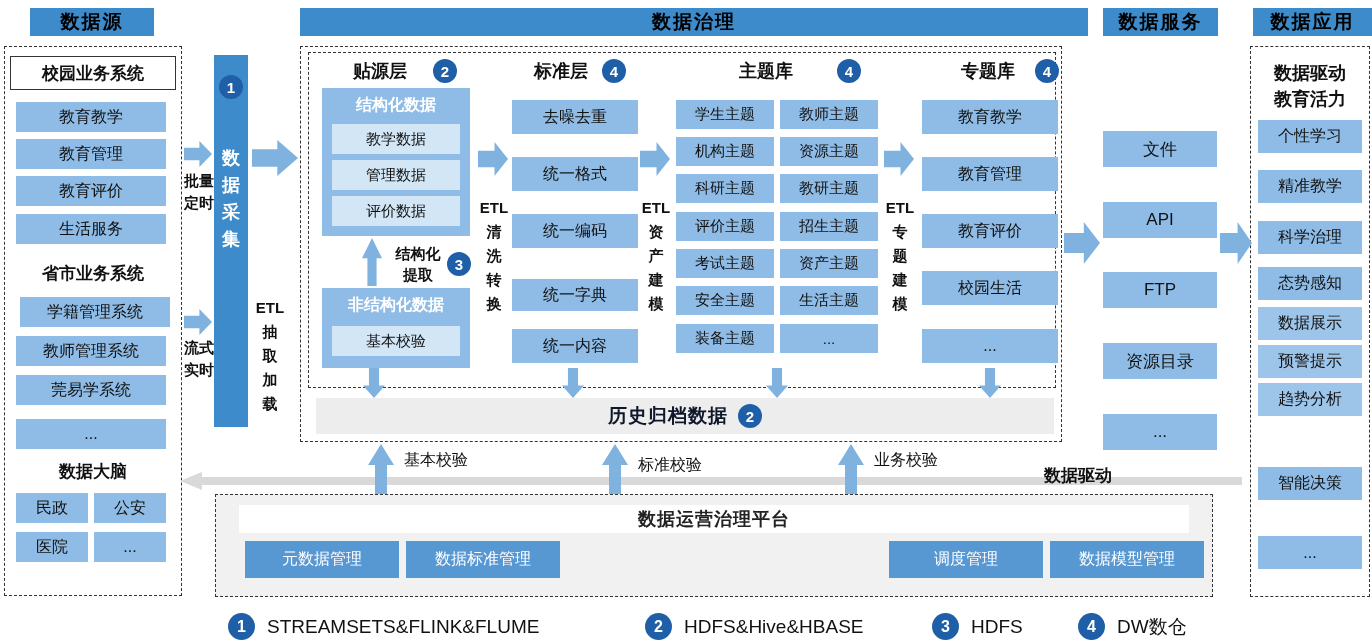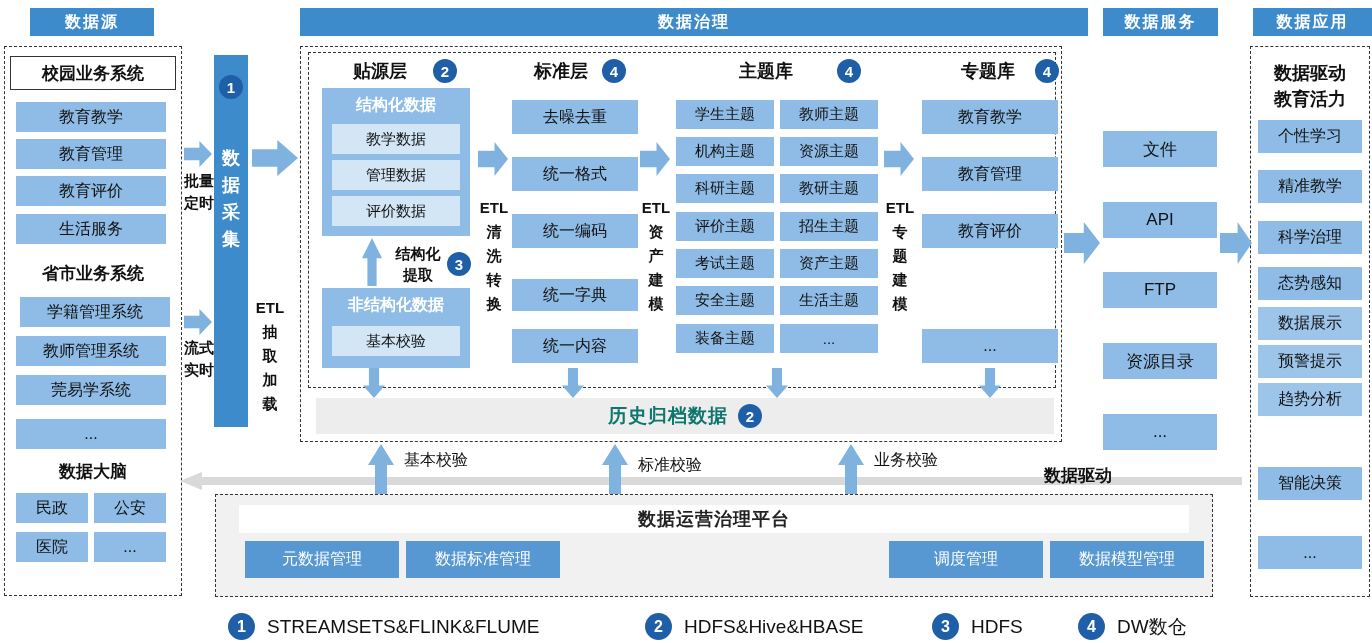--- a/index.html
+++ b/index.html
@@ -1,20 +1,20 @@
 <!DOCTYPE html>
 <html style="--header: #3d8bca; --box: #8fbce6; --box-light: #d2e6f6; --badge: #1f5fa8; --arrow: #7fb2df; --arrow-gray: #d9d9d9; --btn: #5797d2; --archive-bg: #ededed; --platform-bg: #f1f1f1;"><head>
 <meta charset="utf-8">
 <style>
   * { margin:0; padding:0; box-sizing:border-box; }
   html,body { background:#fff; font-family:"Liberation Sans","DejaVu Sans",sans-serif; }
   #canvas { position:relative; width:1372px; height:643px; background:#fff; overflow:hidden; }
   .abs { position:absolute; }
 
-  .hdr { background:var(--header,#3d8bca); color:#ffffff; font-weight:bold; font-size:16px;
+  .hdr { background:var(--header,#3d8bca); color:#000000; font-weight:bold; font-size:19px;
          display:flex; align-items:center; justify-content:center; letter-spacing:2px; }
   .dashed { border:1px dashed #333; }
 
   .bluebox { background:var(--box,#8fbce6); color:#111; font-size:16px;
              display:flex; align-items:center; justify-content:center; }
   .bluebox.sm { font-size:15px; }
   .bluebox.svc { font-size:17px;margin-top:26px; }
   .bluebox.sub { background:#9dc4e9; }
 
   .group-title { font-weight:bold; font-size:17px; color:#111;
@@ -45,21 +45,21 @@
 
   .arr { background:var(--arrow,#7fb2df); }
   .arr-r { clip-path:polygon(0 26%,55% 26%,55% 0,100% 50%,55% 100%,55% 74%,0 74%); }
   .arr-u { clip-path:polygon(50% 0,100% 42%,73% 42%,73% 100%,27% 100%,27% 42%,0 42%); }
   .arr-d { clip-path:polygon(27% 0,73% 0,73% 58%,100% 58%,50% 100%,0 58%,27% 58%); }
   .arr-l { background:var(--arrow-gray,#d9d9d9);
            clip-path:polygon(0 50%,22px 0,22px 28%,100% 28%,100% 72%,22px 72%,22px 100%); }
 
   .archive { background:var(--archive-bg,#ededed); display:flex; align-items:center;
              justify-content:center; gap:10px; }
-  .archive-label { font-weight:bold; font-size:19px; color:#0f766e; letter-spacing:1px; }
+  .archive-label { font-weight:bold; font-size:19px; color:#0f172a; letter-spacing:1px; }
 
   .check-label { font-size:16px; color:#111; }
   .drive-label { font-weight:bold; font-size:17px; color:#111; z-index:5; }
 
   .platform { background:var(--platform-bg,#f1f1f1); }
   .platform-title { background:#fff; display:flex; align-items:center; justify-content:center;
                     font-weight:bold; font-size:18px; color:#222; letter-spacing:1px; }
   .btn { background:var(--btn,#5797d2); color:#fff; font-size:16px;
          display:flex; align-items:center; justify-content:center; }
 
@@ -207,20 +207,21 @@
     <span>模</span>
   </div>
 
   <div class="abs layer-title" style="left:940px;top:57px;width:140px;height:28px;gap:20px">
     <span>专题库</span>
     <span class="badge">4</span>
   </div>
   <div class="abs bluebox" style="left:922px;top:100px;width:136px;height:34px">教育教学</div>
   <div class="abs bluebox" style="left:922px;top:157px;width:136px;height:34px">教育管理</div>
   <div class="abs bluebox" style="left:922px;top:214px;width:136px;height:34px">教育评价</div>
+  <div class="abs bluebox" style="left:922px;top:271px;width:136px;height:34px">校园生活</div>
   <div class="abs bluebox" style="left:922px;top:329px;width:136px;height:34px">...</div>
   <div class="abs arr arr-d z2" style="left:979px;top:368px;width:22px;height:30px"></div>
 
   <div class="abs archive" style="left:316px;top:398px;width:738px;height:36px">
     <span class="archive-label">历史归档数据</span>
     <span class="badge">2</span>
   </div>
 
   <div class="abs arr arr-u z2" style="left:368px;top:444px;width:26px;height:50px"></div>
   <div class="abs check-label" style="left:404px;top:450px">基本校验</div>

